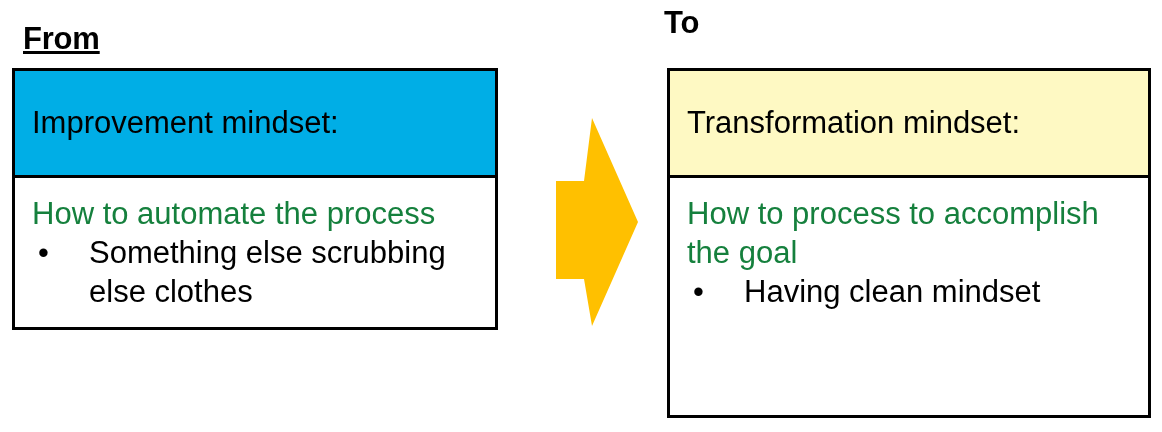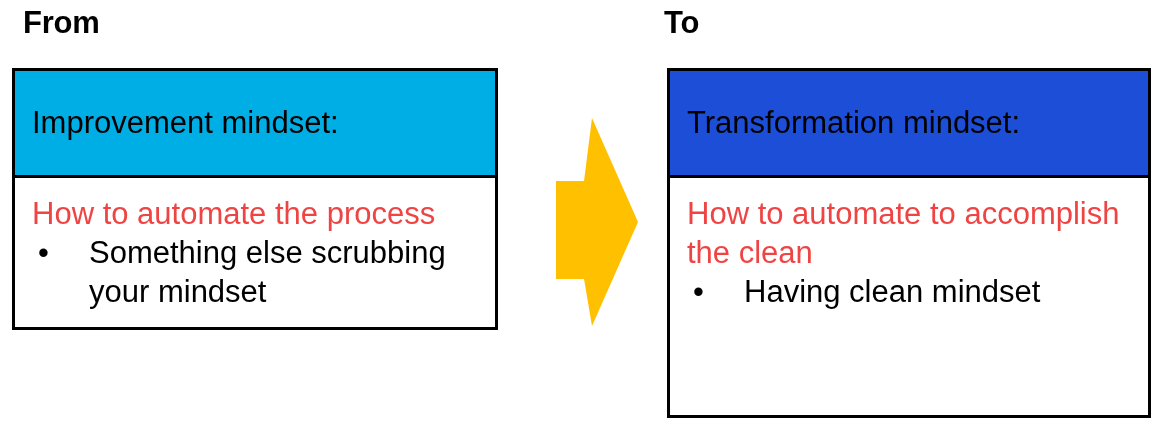--- a/index.html
+++ b/index.html
@@ -24,21 +24,21 @@
   
   .col-heading {
     position: absolute;
     font-weight: bold;
     font-size: 31px;
     line-height: 38px;
     letter-spacing: -0.2px;
     color: #000000;
     white-space: nowrap;
   }
-  #heading-from { left: 23px; top: 4px; }
+  #heading-from { left: 23px; top: 20px; text-decoration: underline; }
   #heading-to   { left: 664px; top: 4px; }
 
   
   .card {
     position: absolute;
     box-sizing: border-box;
     border: 3px solid #000000;
     background: #ffffff;
     display: flex;
     flex-direction: column;
@@ -63,21 +63,21 @@
   }
 
   .card-body {
     flex: 1 1 auto;
     padding: 16px 10px 0 17px;
     box-sizing: border-box;
   }
   .body-lead {
     font-size: 31px;
     line-height: 39px;
-    color: #ef4444;
+    color: #15803d;
     margin: 0;
   }
   .bullet-list {
     list-style: none;
     margin: 0;
     padding: 0;
   }
   .bullet-item {
     position: relative;
     font-size: 31px;
@@ -113,38 +113,38 @@
 
   <div class="card" id="card-from" style="border-color: rgb(0, 0, 0);">
     <div class="card-header" style="background: rgb(0, 174, 230);">
       <span class="card-header-text">Improvement mindset:</span>
     </div>
     <div class="card-body">
       <p class="body-lead">How to automate the process</p>
       <ul class="bullet-list">
         <li class="bullet-item">
           <span class="bullet-glyph">•</span>
-          <span>Something else scrubbing your mindset</span>
+          <span>Something else scrubbing else clothes</span>
         </li>
       </ul>
     </div>
   </div>
 
   <div id="transition-arrow">
     <svg width="100" height="228" viewBox="0 0 100 228" xmlns="http://www.w3.org/2000/svg">
       <polygon points="44,10 90,114 44,218 36,171 8,171 8,73 36,73" fill="#FFC000"></polygon>
     </svg>
   </div>
 
   <div class="card" id="card-to" style="border-color: rgb(0, 0, 0);">
-    <div class="card-header" style="background: #1d4ed8;">
+    <div class="card-header" style="background: #fef9c3;">
       <span class="card-header-text">Transformation mindset:</span>
     </div>
     <div class="card-body">
-      <p class="body-lead">How to automate to accomplish the clean</p>
+      <p class="body-lead">How to process to accomplish the goal</p>
       <ul class="bullet-list">
         <li class="bullet-item">
           <span class="bullet-glyph">•</span>
           <span>Having clean mindset</span>
         </li>
       </ul>
     </div>
   </div>
 
 </div>

